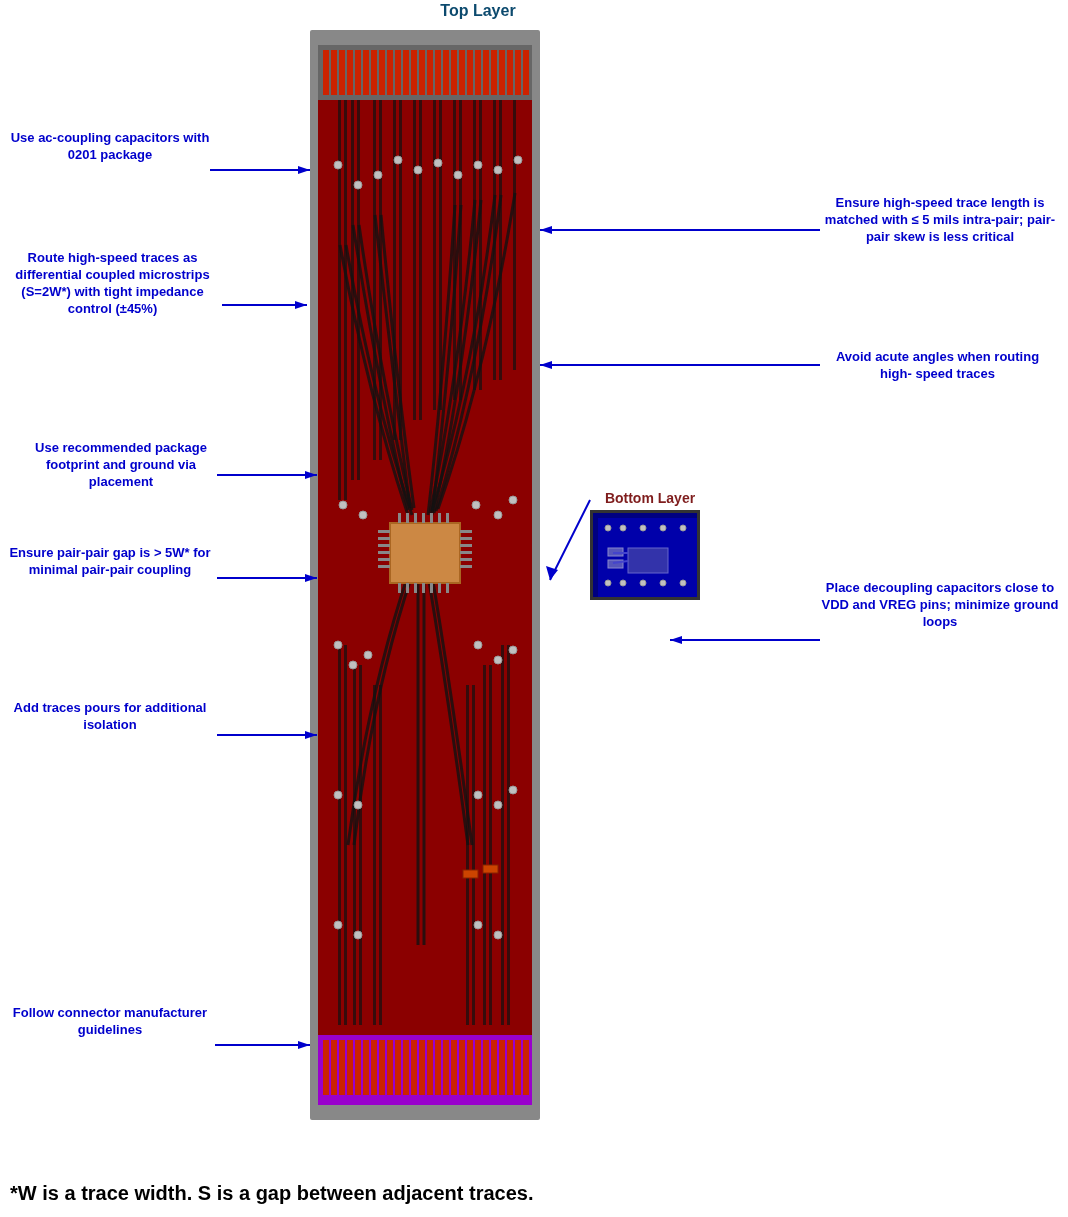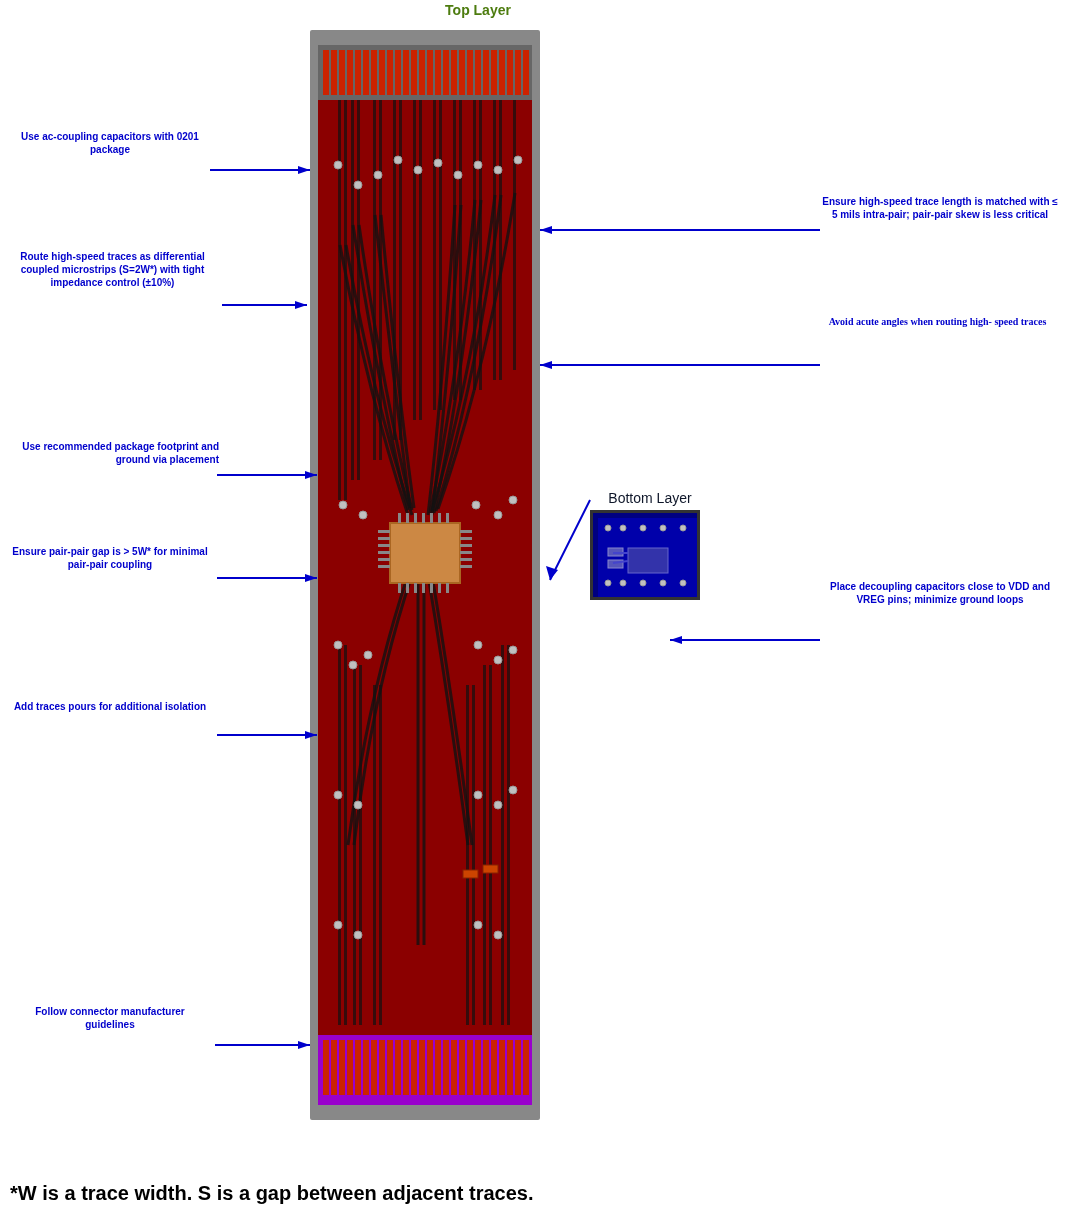--- a/index.html
+++ b/index.html
@@ -11,23 +11,23 @@
       position: relative;
       overflow: hidden;
     }
 
     .page-title {
       position: absolute;
       top: 2px;
       left: 0;
       width: 956px;
       text-align: center;
-      font-size: 14px;
+      font-size: 16px;
       font-weight: bold;
-      color: #4d7c0f;
+      color: #0c4a6e;
     }
 
     
     .pcb-container {
       position: absolute;
       top: 30px;
       left: 310px;
       width: 230px;
       height: 1090px;
     }
@@ -55,39 +55,39 @@
     
     .bottom-layer-container {
       position: absolute;
       top: 490px;
       left: 590px;
       width: 120px;
     }
 
     .bottom-layer-label {
       font-size: 14px;
-      font-weight: normal;
-      color: #0f172a;
+      font-weight: bold;
+      color: #7f1d1d;
       text-align: center;
       margin-bottom: 4px;
     }
 
     .bottom-layer-img {
       width: 110px;
       height: 90px;
       background: #000080;
       border: 3px solid #333;
       position: relative;
       overflow: hidden;
     }
 
     
     .annotation {
       position: absolute;
-      font-size: 10px;
+      font-size: 13px;
       font-weight: bold;
       color: #0000cc;
       text-align: center;
       line-height: 1.3;
     }
 
     
     .footer-note {
       position: absolute;
       bottom: 10px;
@@ -334,28 +334,28 @@
 <svg style="position:absolute;top:160px;left:210px;overflow:visible;" width="120" height="20" xmlns="http://www.w3.org/2000/svg">
   <line x1="0" y1="10" x2="100" y2="10" stroke="#0000cc" stroke-width="2"></line>
   <polygon points="100,10 88,6 88,14" fill="#0000cc"></polygon>
 </svg>
 
 <div class="annotation" style="left:5px;top:250px;width:215px;">Route high-speed
 traces as differential
 coupled microstrips
 (S=2W*) with tight
 impedance control
-(±10%)</div>
+(±45%)</div>
 
 <svg style="position:absolute;top:295px;left:222px;overflow:visible;" width="100" height="20" xmlns="http://www.w3.org/2000/svg">
   <line x1="0" y1="10" x2="85" y2="10" stroke="#0000cc" stroke-width="2"></line>
   <polygon points="85,10 73,6 73,14" fill="#0000cc"></polygon>
 </svg>
 
-<div class="annotation" style="left:9px;top:440px;width:210px;text-align:right;">Use recommended
+<div class="annotation" style="left:16px;top:440px;width:210px;">Use recommended
 package footprint and
 ground via placement</div>
 
 <svg style="position:absolute;top:465px;left:217px;overflow:visible;" width="100" height="20" xmlns="http://www.w3.org/2000/svg">
   <line x1="0" y1="10" x2="100" y2="10" stroke="#0000cc" stroke-width="2"></line>
   <polygon points="100,10 88,6 88,14" fill="#0000cc"></polygon>
 </svg>
 
 <div class="annotation" style="left:5px;top:545px;width:210px;">Ensure pair-pair gap
 is &gt; 5W* for minimal
@@ -387,21 +387,21 @@
 trace length is
 matched with ≤ 5 mils
 intra-pair;  pair-pair
 skew is less critical</div>
 
 <svg style="position:absolute;top:220px;left:540px;overflow:visible;" width="285" height="20" xmlns="http://www.w3.org/2000/svg">
   <line x1="280" y1="10" x2="0" y2="10" stroke="#0000cc" stroke-width="2"></line>
   <polygon points="0,10 12,6 12,14" fill="#0000cc"></polygon>
 </svg>
 
-<div class="annotation" style="left:820px;top:315px;width:235px;font-family:Liberation Serif, serif;">Avoid acute angles
+<div class="annotation" style="left:820px;top:349px;width:235px;">Avoid acute angles
 when routing high-
 speed traces</div>
 
 <svg style="position:absolute;top:355px;left:540px;overflow:visible;" width="285" height="20" xmlns="http://www.w3.org/2000/svg">
   <line x1="280" y1="10" x2="0" y2="10" stroke="#0000cc" stroke-width="2"></line>
   <polygon points="0,10 12,6 12,14" fill="#0000cc"></polygon>
 </svg>
 
 <div class="annotation" style="left:820px;top:580px;width:240px;">Place decoupling
 capacitors close to

